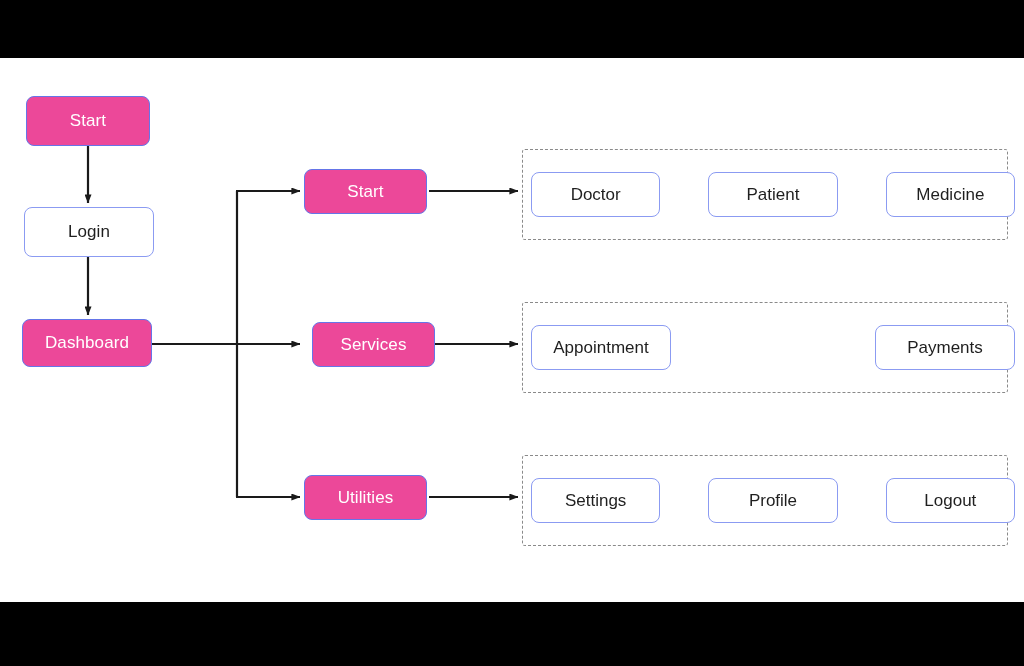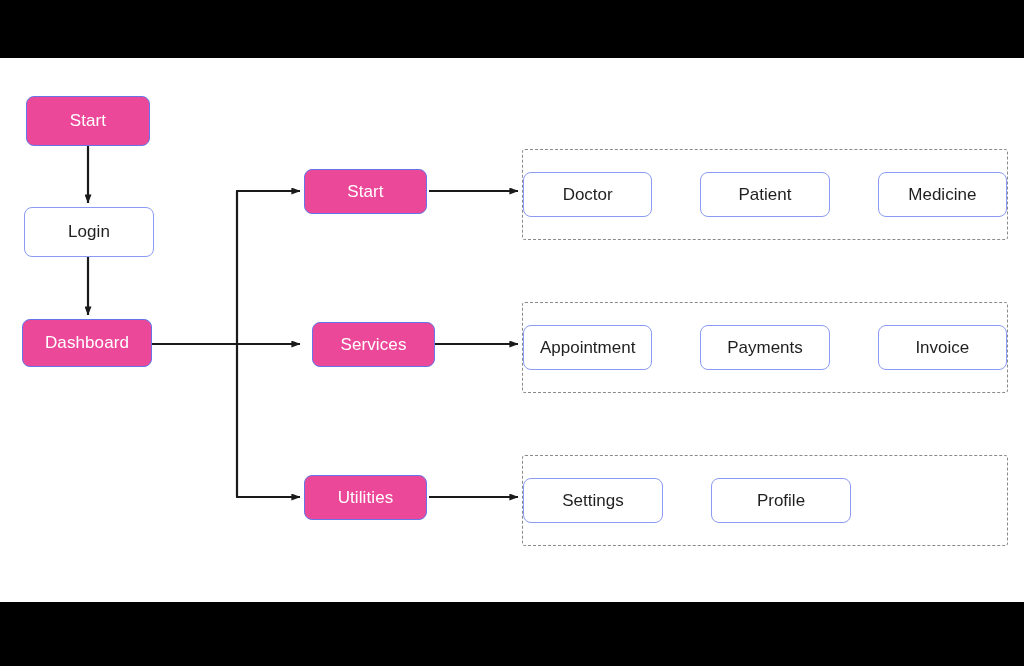--- a/index.html
+++ b/index.html
@@ -91,27 +91,27 @@
     border: 1.6px dashed #8a8a8a;
     border-radius: 3px;
     background: transparent;
   }
   #group-apps      { top: 91px;  }
   #group-services  { top: 244px; }
   #group-utilities { top: 397px; }
 
   .group-items {
     position: absolute;
-    left: 0;
+    left: 8px;
     top: 0;
     width: 100%;
     height: 100%;
     display: flex;
     align-items: center;
-    justify-content: flex-start;
+    justify-content: space-between;
     gap: 48px;
   }
   .leaf {
     box-sizing: border-box;
     width: 140px;
     height: 45px;
     display: flex;
     align-items: center;
     justify-content: center;
     background: #ffffff;
@@ -193,25 +193,25 @@
         <div class="leaf">Doctor</div>
         <div class="leaf">Patient</div>
         <div class="leaf">Medicine</div>
       </div>
     </div>
 
     <div class="group-box" id="group-services">
       <div class="group-items">
         <div class="leaf">Appointment</div>
         <div class="leaf">Payments</div>
-        <div class="leaf">Invoice</div>
       </div>
     </div>
 
     <div class="group-box" id="group-utilities">
       <div class="group-items">
         <div class="leaf">Settings</div>
         <div class="leaf">Profile</div>
+        <div class="leaf">Logout</div>
       </div>
     </div>
 
   </div>
 </div>
 
 </body></html>

